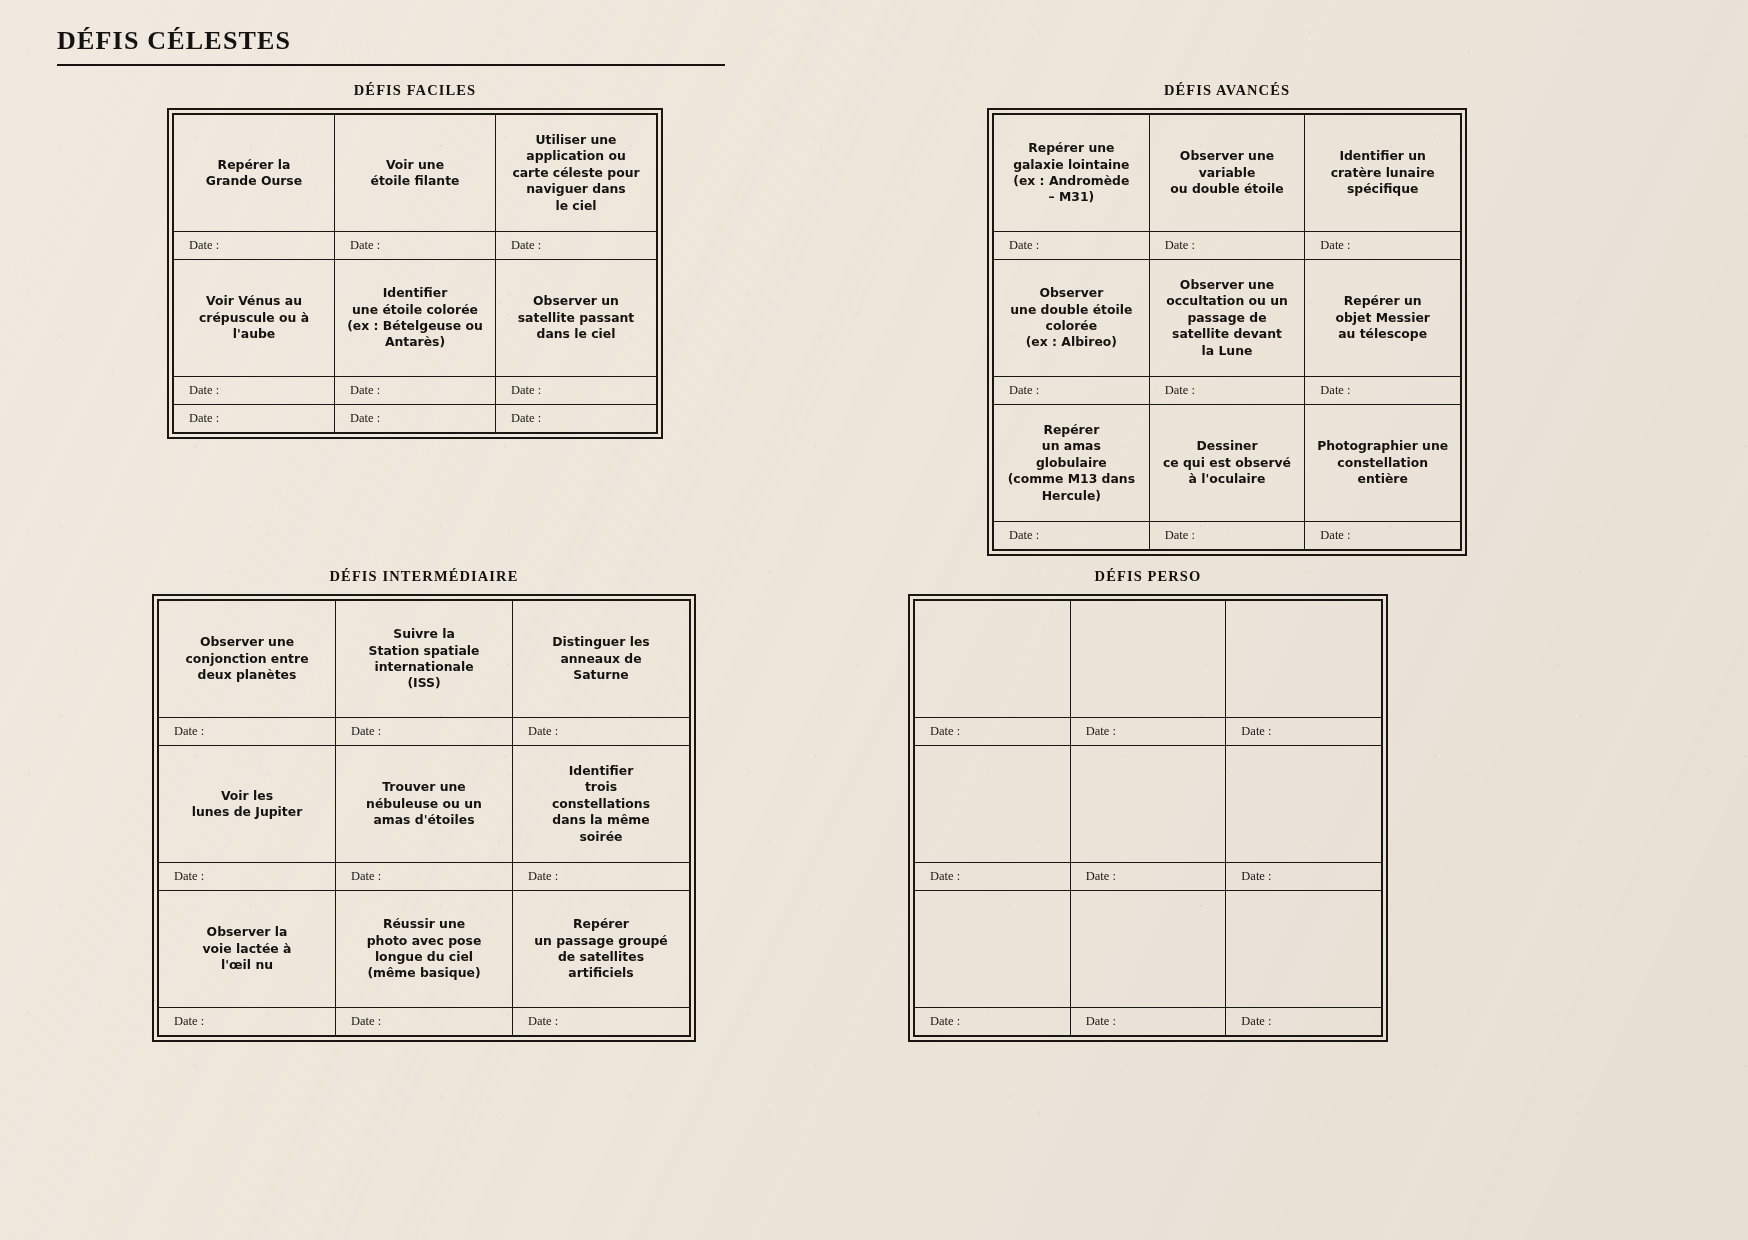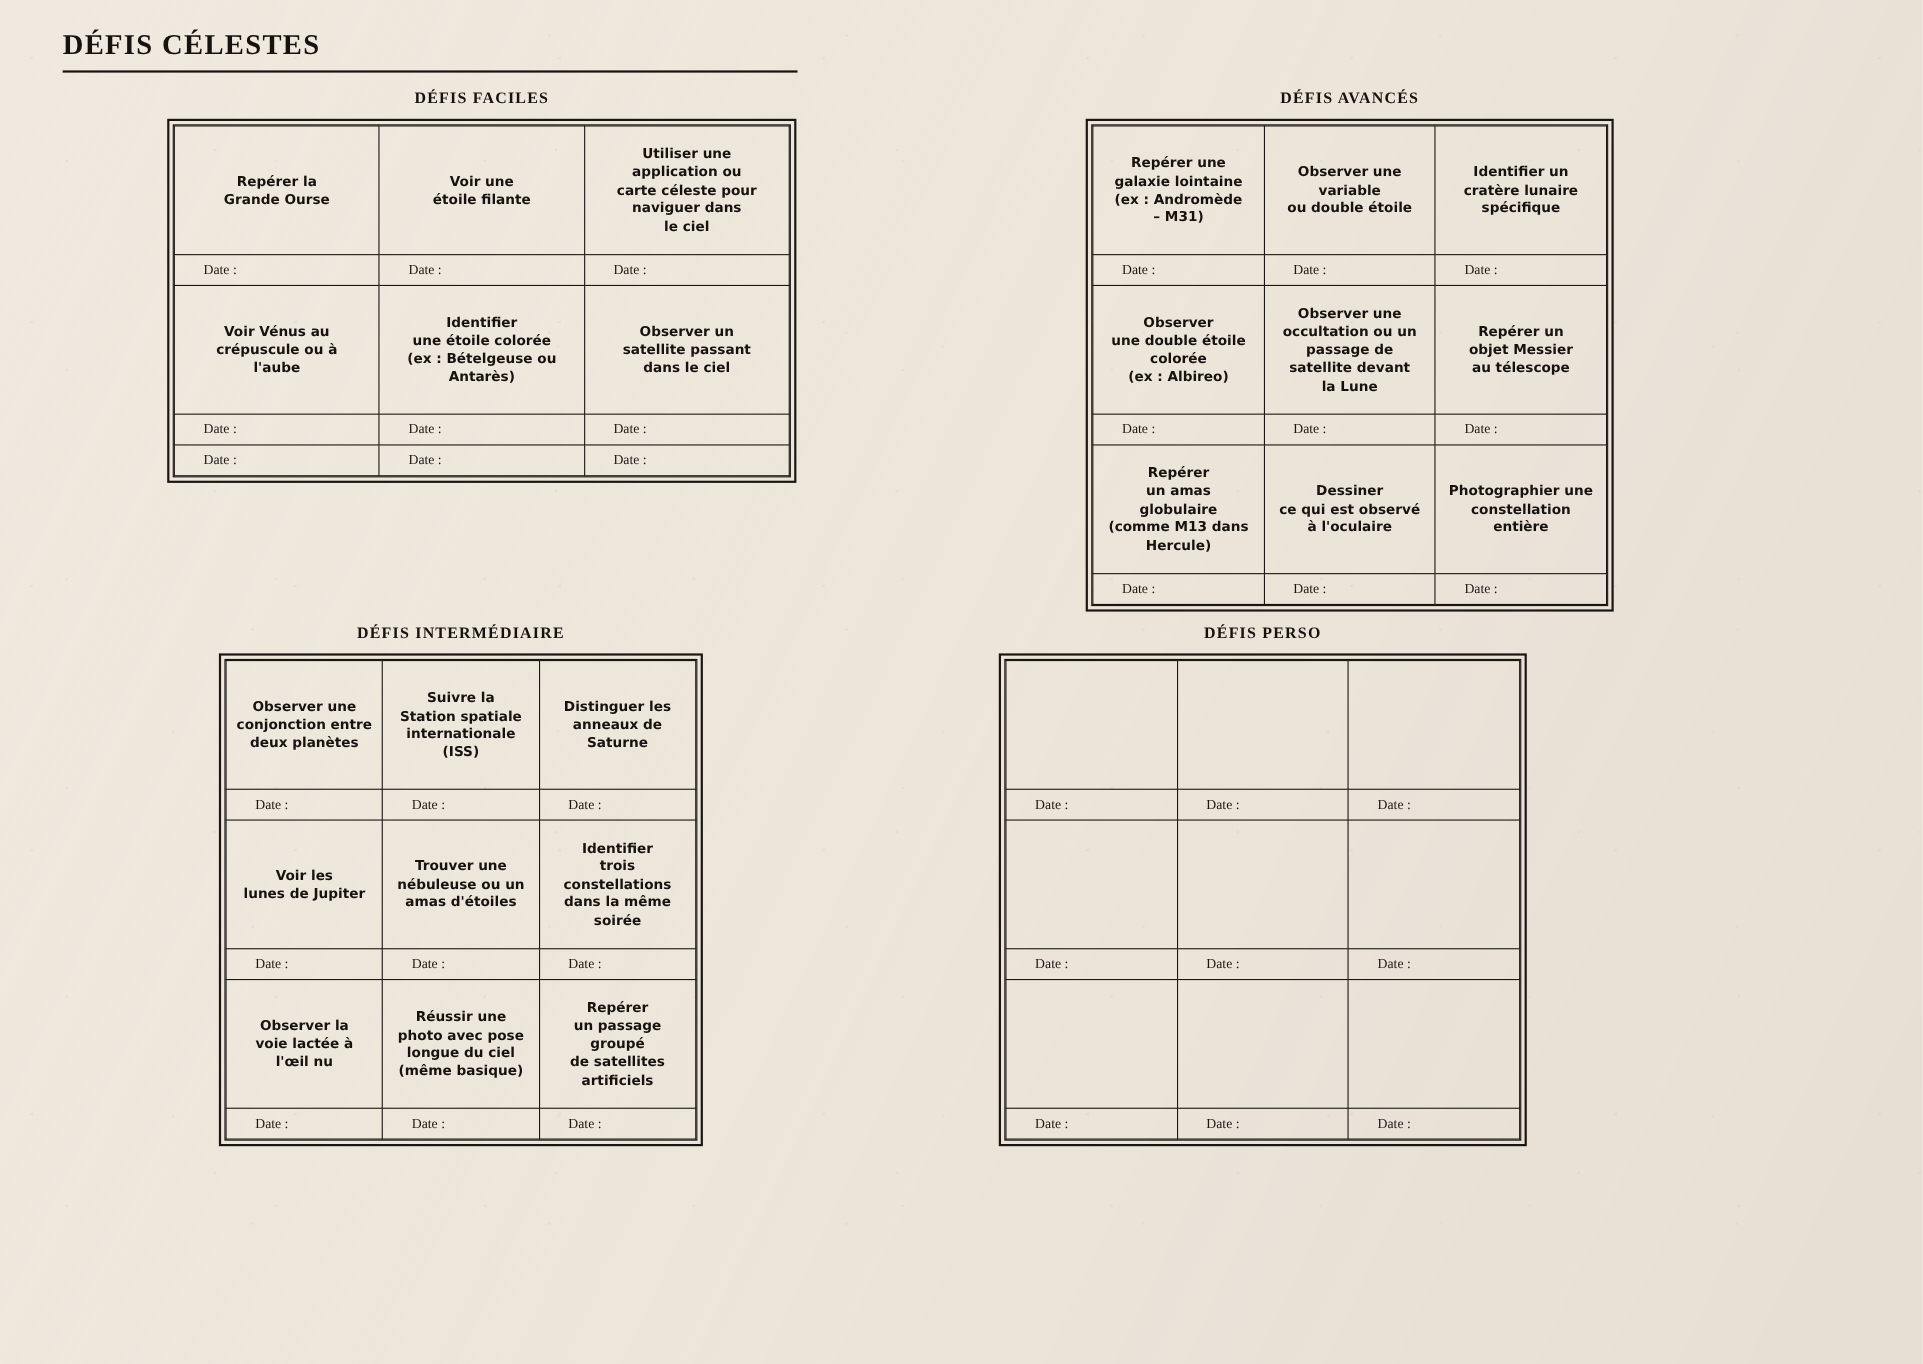--- a/index.html
+++ b/index.html
@@ -86,37 +86,37 @@
     text-align: center;
     padding: 4px 8px;
     font-family: "DejaVu Sans", sans-serif;
     font-weight: bold;
     font-size: 12.4px;
     line-height: 1.32;
     color: #15120f;
   }
   td.date {
     height: 25px;
-    padding: 1px 26px;
+    padding: 1px 15px;
     font-family: "Liberation Serif", serif;
     font-size: 12.5px;
     color: #1a1713;
     text-align: left;
   }
   .task-line { display: block; }
 </style>
 </head>
 <body>
 
 <div class="paper-grain"></div>
 
 <div class="page-title">DÉFIS CÉLESTES</div>
 <div class="title-rule"></div>
 
-<div class="section" id="sec-faciles" style="left:152px; top:82px; width:572px;">
+<div class="section" id="sec-faciles" style="left:167px; top:82px; width:496px;">
   <div class="section-title">DÉFIS FACILES</div>
   <div class="grid-outer">
     <div class="grid-inner">
       <table class="bingo">
         <tbody>
           <tr>
             <td class="task">
                 <span class="task-line">Repérer la</span>
                 <span class="task-line">Grande Ourse</span>
               </td>
@@ -248,21 +248,21 @@
             <td class="date">Date :</td>
             <td class="date">Date :</td>
             <td class="date">Date :</td>
           </tr>
         </tbody>
       </table>
     </div>
   </div>
 </div>
 
-<div class="section" id="sec-intermediaire" style="left:152px; top:568px; width:440px;margin-left:47px;">
+<div class="section" id="sec-intermediaire" style="left:152px; top:568px; width:544px;">
   <div class="section-title">DÉFIS INTERMÉDIAIRE</div>
   <div class="grid-outer">
     <div class="grid-inner">
       <table class="bingo">
         <tbody>
           <tr>
             <td class="task">
                 <span class="task-line">Observer une</span>
                 <span class="task-line">conjonction entre</span>
                 <span class="task-line">deux planètes</span>

